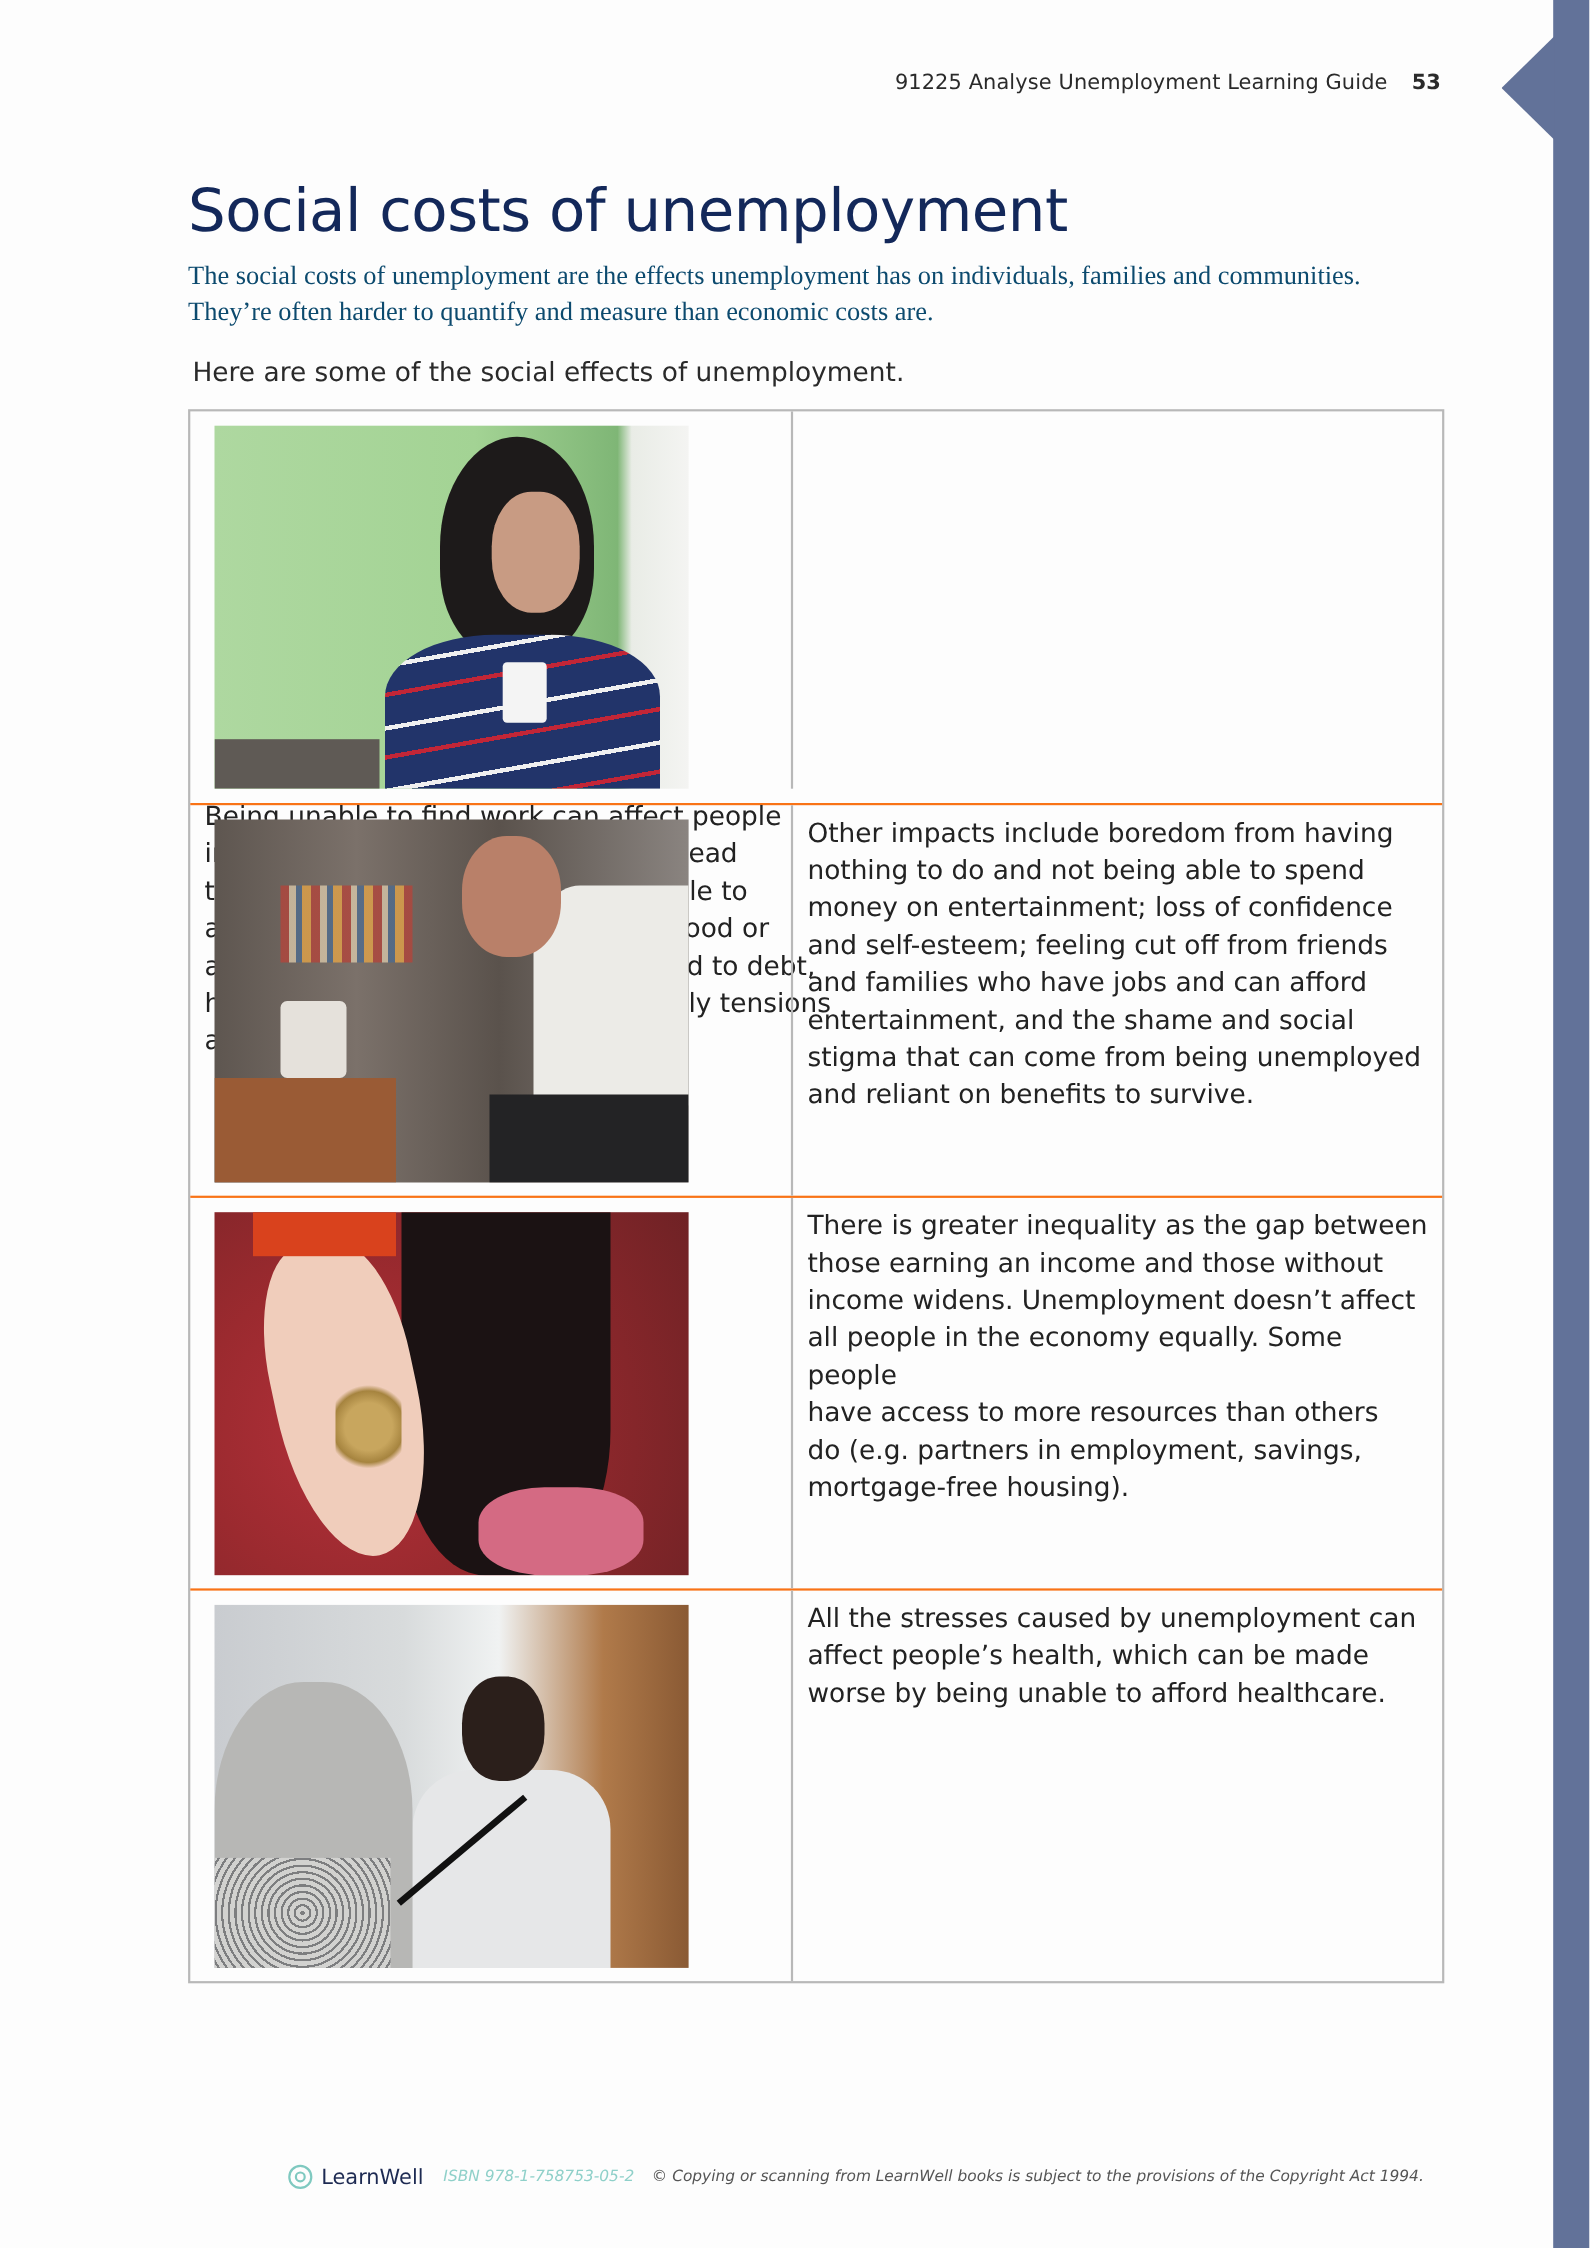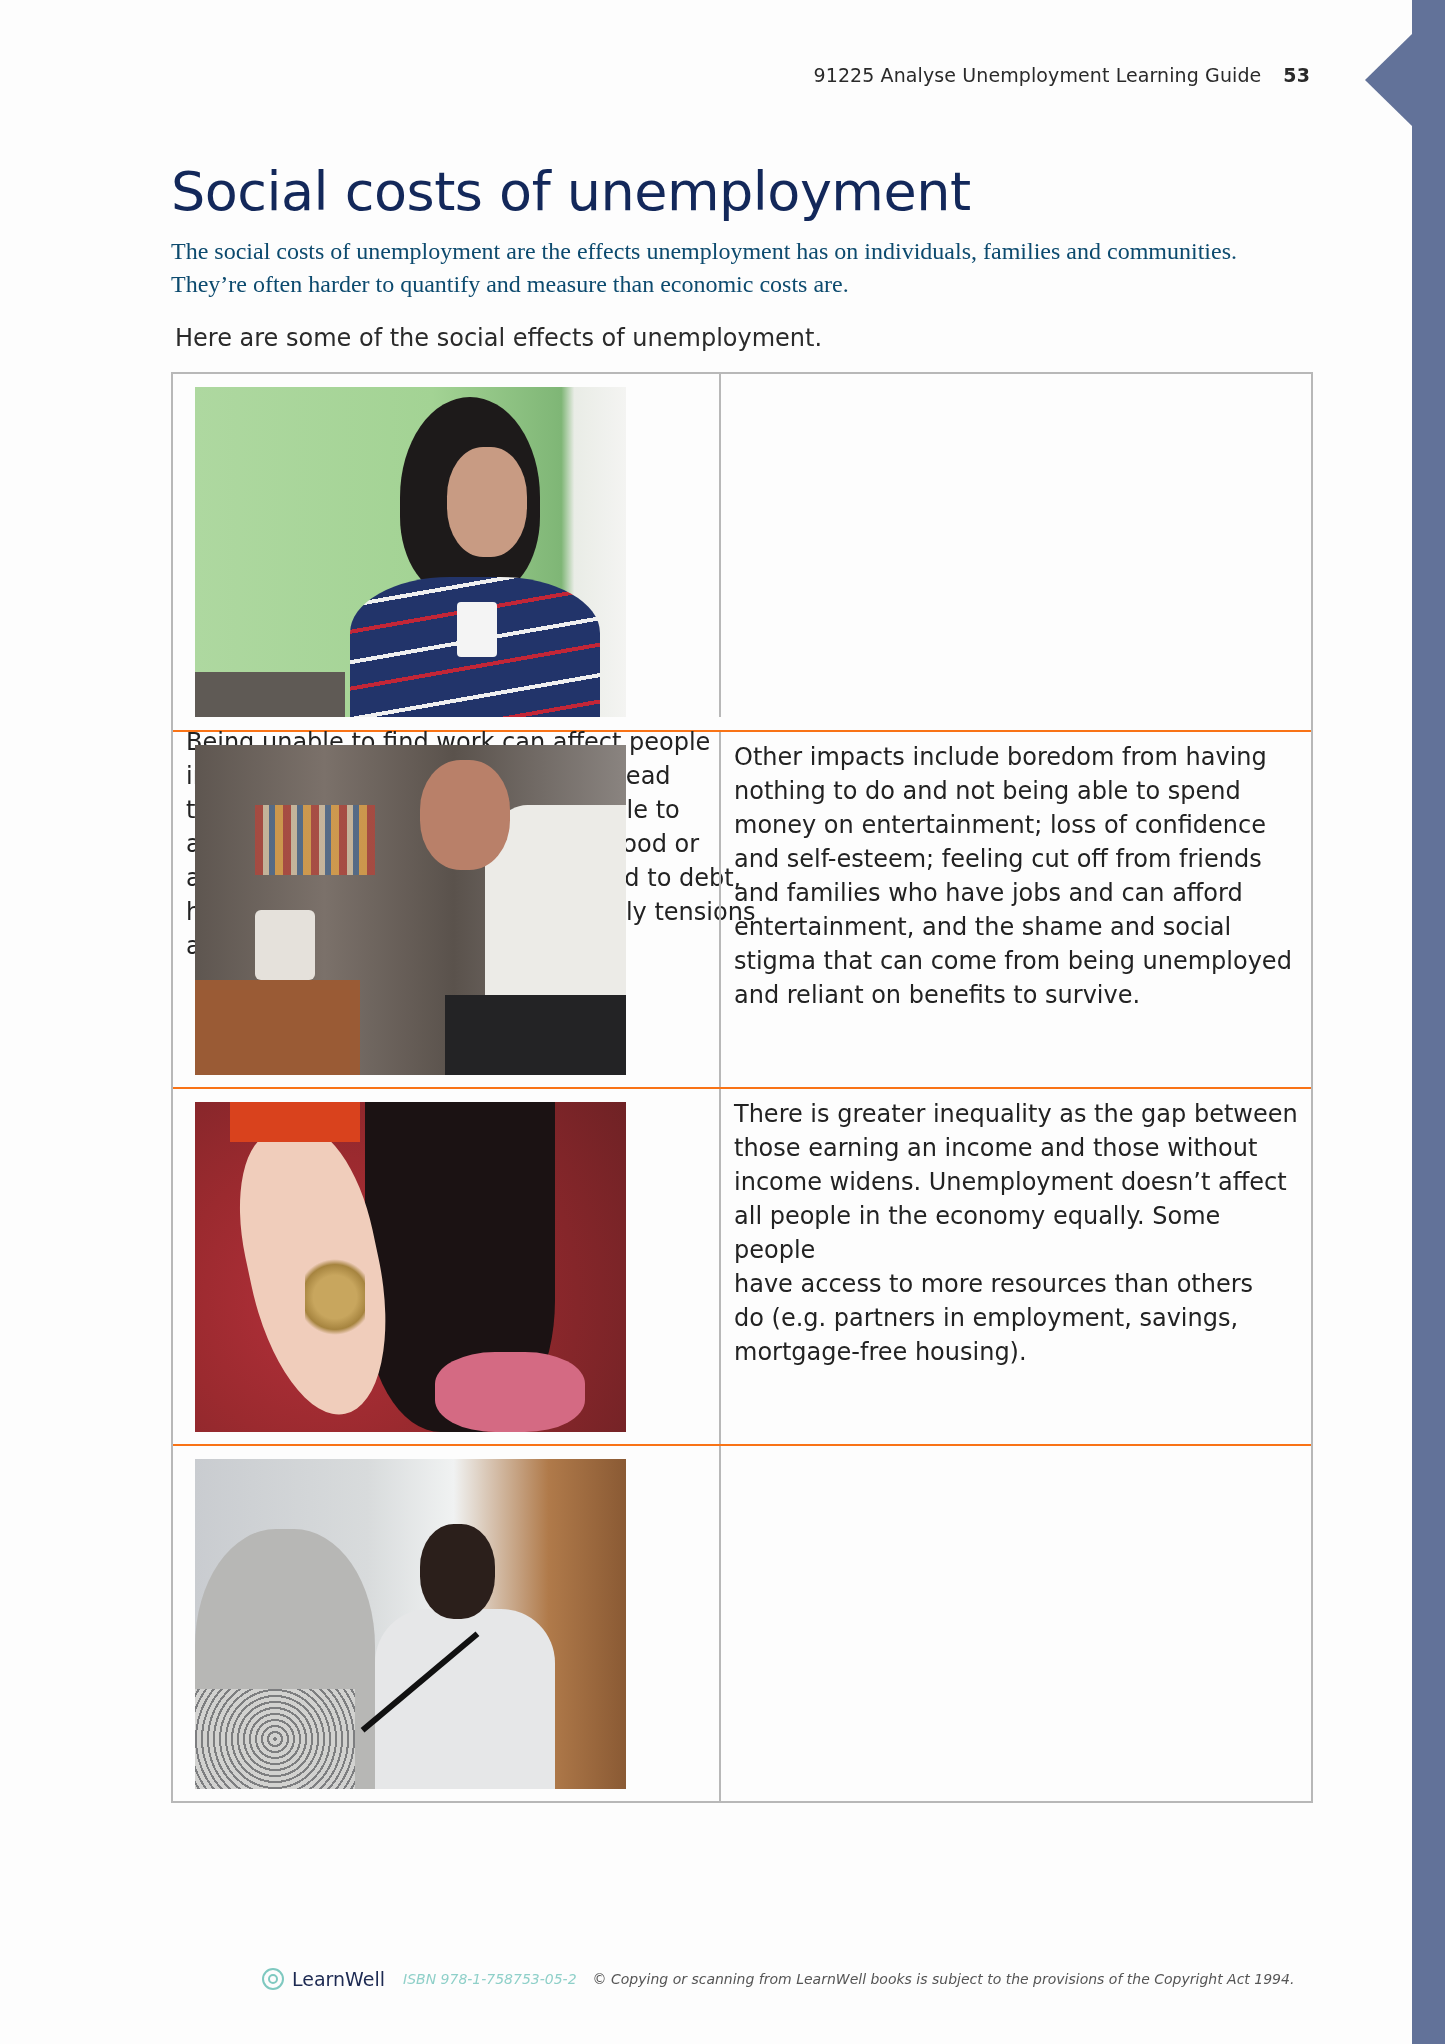--- a/index.html
+++ b/index.html
@@ -128,20 +128,23 @@
   <div class="row">
     <div class="cell-img">
       <div class="photo p4">
         <div class="coat"></div>
           <div class="doc-head"></div>
           <div class="patient"></div>
           <div class="gown"></div>
           <div class="steth"></div>
       </div>
     </div>
+    <div class="cell-text">All the stresses caused by unemployment can
+affect people’s health, which can be made
+worse by being unable to afford healthcare.</div>
   </div>
 </div>
 
 <div class="footer">
   <span class="logo-mark"></span>
   <span class="logo-text">LearnWell</span>
   <span class="isbn">ISBN 978-1-758753-05-2</span>
   <span class="copyright">© Copying or scanning from LearnWell books is subject to the provisions of the Copyright Act 1994.</span>
 </div>
 

